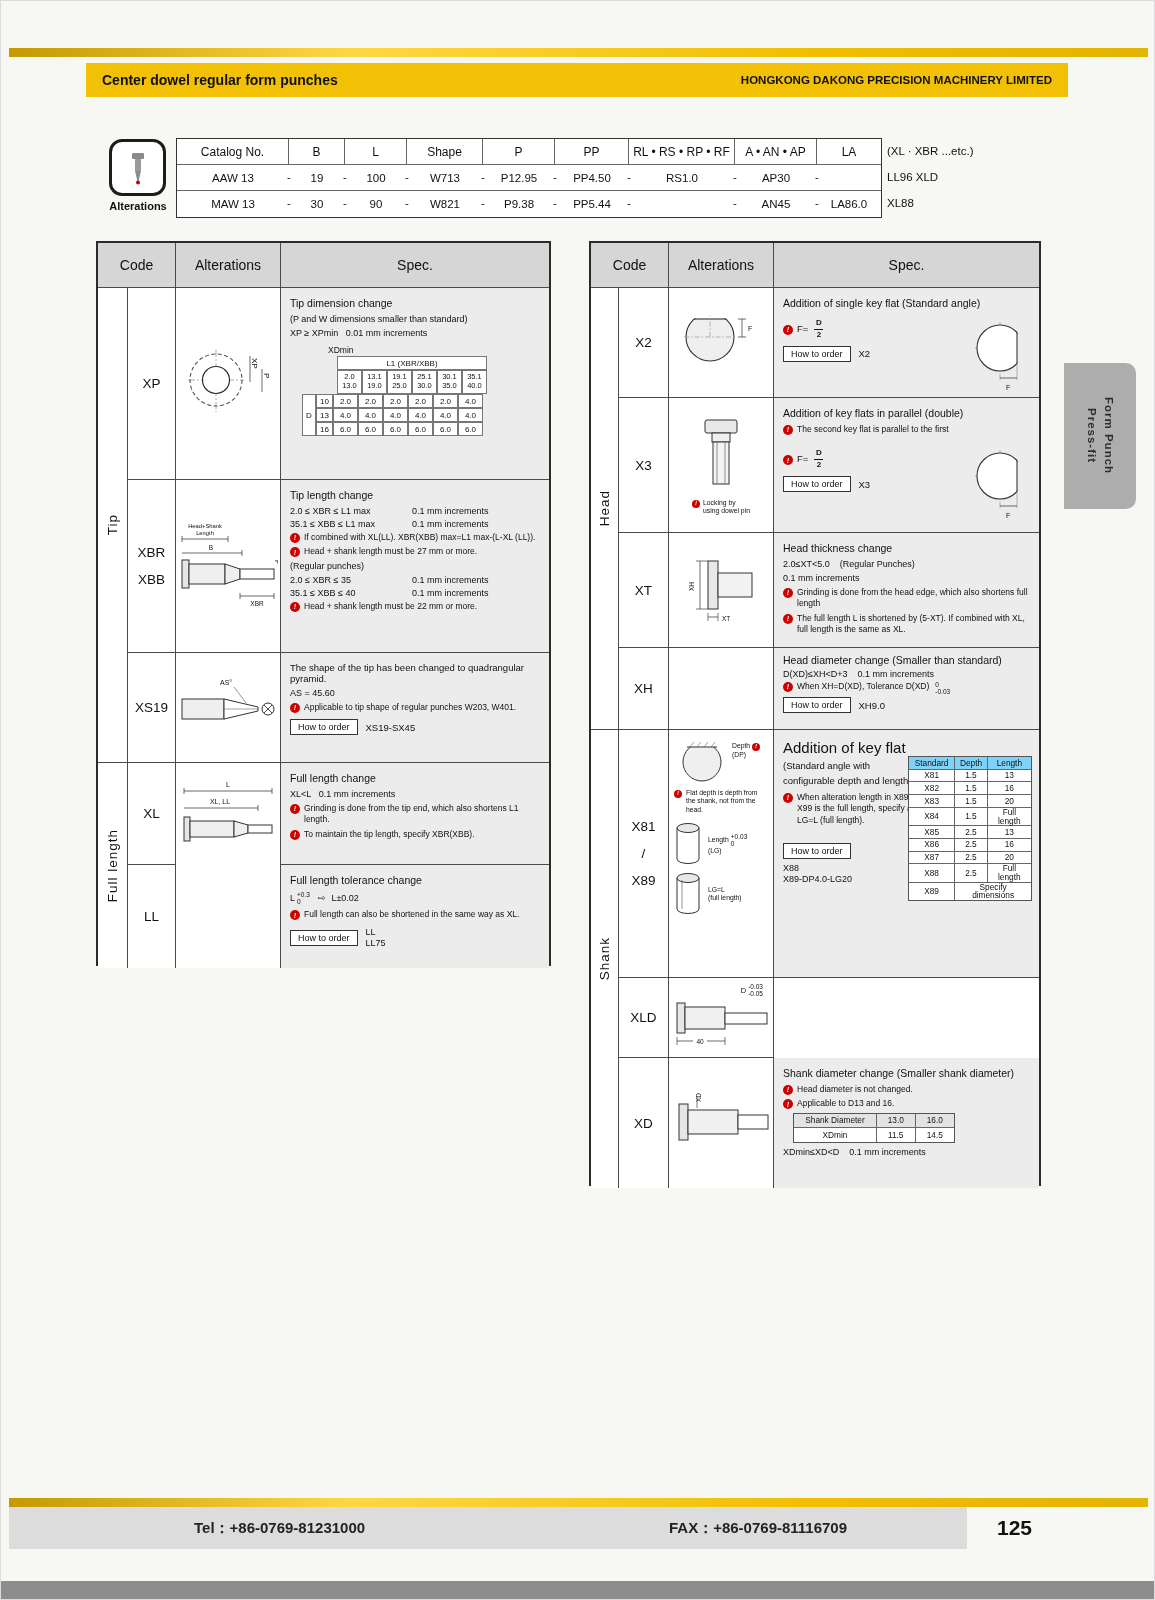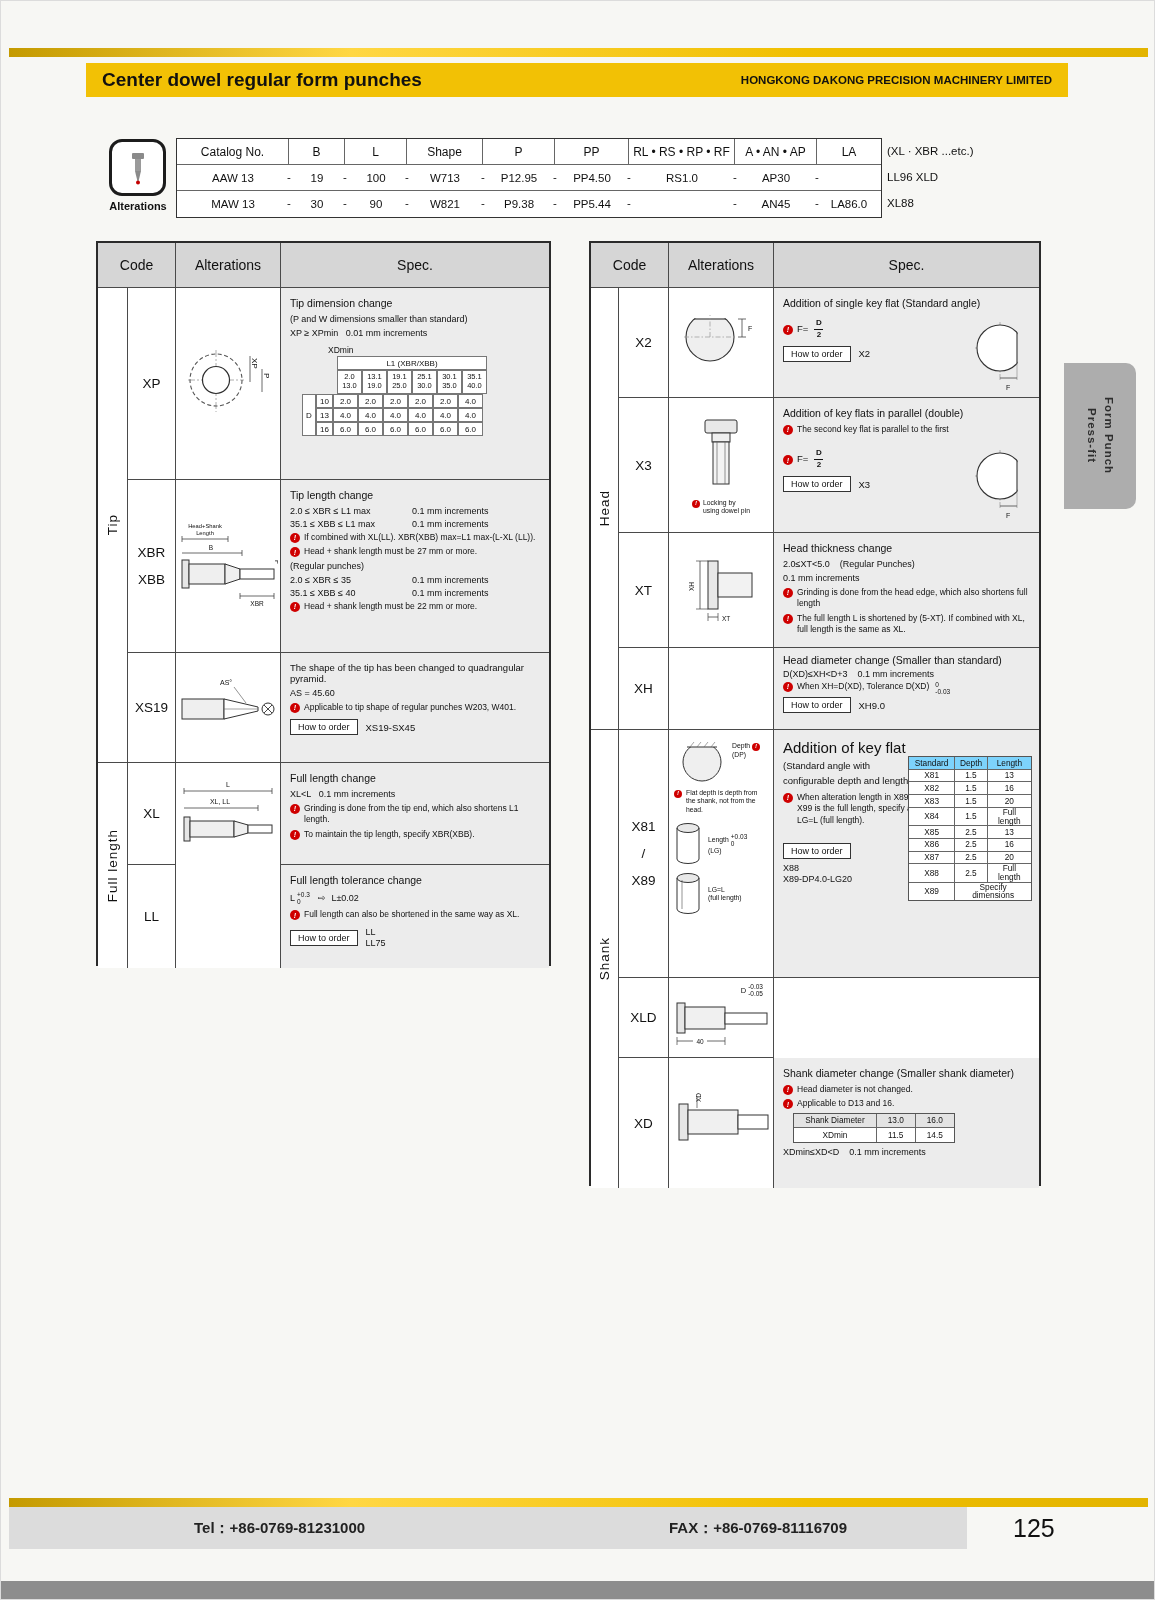--- a/index.html
+++ b/index.html
@@ -3,21 +3,21 @@
 <meta charset="utf-8">
 <style>
 *{margin:0;padding:0;box-sizing:border-box}
 html,body{background:#e9e9e7}
 body{font-family:"Liberation Sans","DejaVu Sans",sans-serif;color:#111}
 svg text{font-family:"Liberation Sans","DejaVu Sans",sans-serif;fill:#111}
 .page{position:relative;width:1155px;height:1600px;background:#f7f7f4;overflow:hidden;margin:0 auto;border:1px solid #dcdcdc}
 
 .rule-top{position:absolute;left:8px;top:47px;width:1139px;height:9px;background:linear-gradient(90deg,#c49a00,#ffd743 30%,#f0bf00 70%,#e3b400)}
 .titlebar{position:absolute;left:85px;top:62px;width:982px;height:34px;background:#f2c105;display:flex;align-items:center;justify-content:space-between;padding:0 16px}
-.title{font-size:19px;font-weight:bold}
+.title{font-size:14px;font-weight:bold}
 .company{font-size:11.5px;font-weight:bold}
 
 .badge{position:absolute;left:108px;top:138px;width:57px;height:57px;border:3px solid #1c1c1c;border-radius:13px;background:#fff;display:flex;align-items:center;justify-content:center}
 .badge-label{position:absolute;left:92px;top:199px;width:90px;text-align:center;font-size:11px;font-weight:bold}
 
 .cat{position:absolute;left:175px;top:137px;display:grid;grid-template-columns:112px 56px 62px 76px 72px 74px 106px 82px 64px;grid-auto-rows:26px;border:1.5px solid #333;background:#fff}
 .cc{position:relative;display:flex;align-items:center;justify-content:center;font-size:11.5px;border-bottom:1px solid #666;background:#fff}
 .cc.h{border-right:1px solid #666;font-size:12px}
 .cc.b2{border-bottom:none}
 .dash{position:absolute;left:-3px;top:50%;transform:translateY(-50%);font-style:normal;font-size:11.5px;line-height:1;background:#fff;padding:0 1px}
@@ -88,21 +88,21 @@
 .xldD{position:absolute;top:5px;right:8px;font-size:7.5px;display:flex;align-items:center}
 
 .side-tab{position:absolute;left:1063px;top:362px;width:72px;height:146px;background:#adadad;border-radius:0 10px 10px 0;display:flex;align-items:center;justify-content:center;gap:5px}
 .side-tab span{writing-mode:vertical-lr;font-size:11.5px;font-weight:bold;color:#2e2e2e;letter-spacing:1px}
 
 .rule-bot{position:absolute;left:8px;top:1497px;width:1139px;height:9px;background:linear-gradient(90deg,#c49a00,#ffd743 30%,#f0bf00 70%,#e3b400)}
 .foot-strip{position:absolute;left:8px;top:1506px;width:1139px;height:42px;background:#dcdcdc;display:flex;align-items:center}
 .foot-tel{position:absolute;left:185px;font-size:15px;font-weight:bold;color:#222}
 .foot-fax{position:absolute;left:660px;font-size:15px;font-weight:bold;color:#222}
 .foot-white{position:absolute;left:958px;top:0;width:181px;height:42px;background:#f7f7f4;display:flex;align-items:center}
-.pagenum{font-size:25px;font-weight:normal;margin-left:46px}
+.pagenum{font-size:21px;font-weight:bold;margin-left:30px}
 .bot-bar{position:absolute;left:0;top:1580px;width:1155px;height:20px;background:#8d8d8d}
 </style>
 </head>
 <body>
 
 <div class="page">
 
   <div class="rule-top"></div>
   <div class="titlebar">
     <span class="title">Center dowel regular form punches</span>

